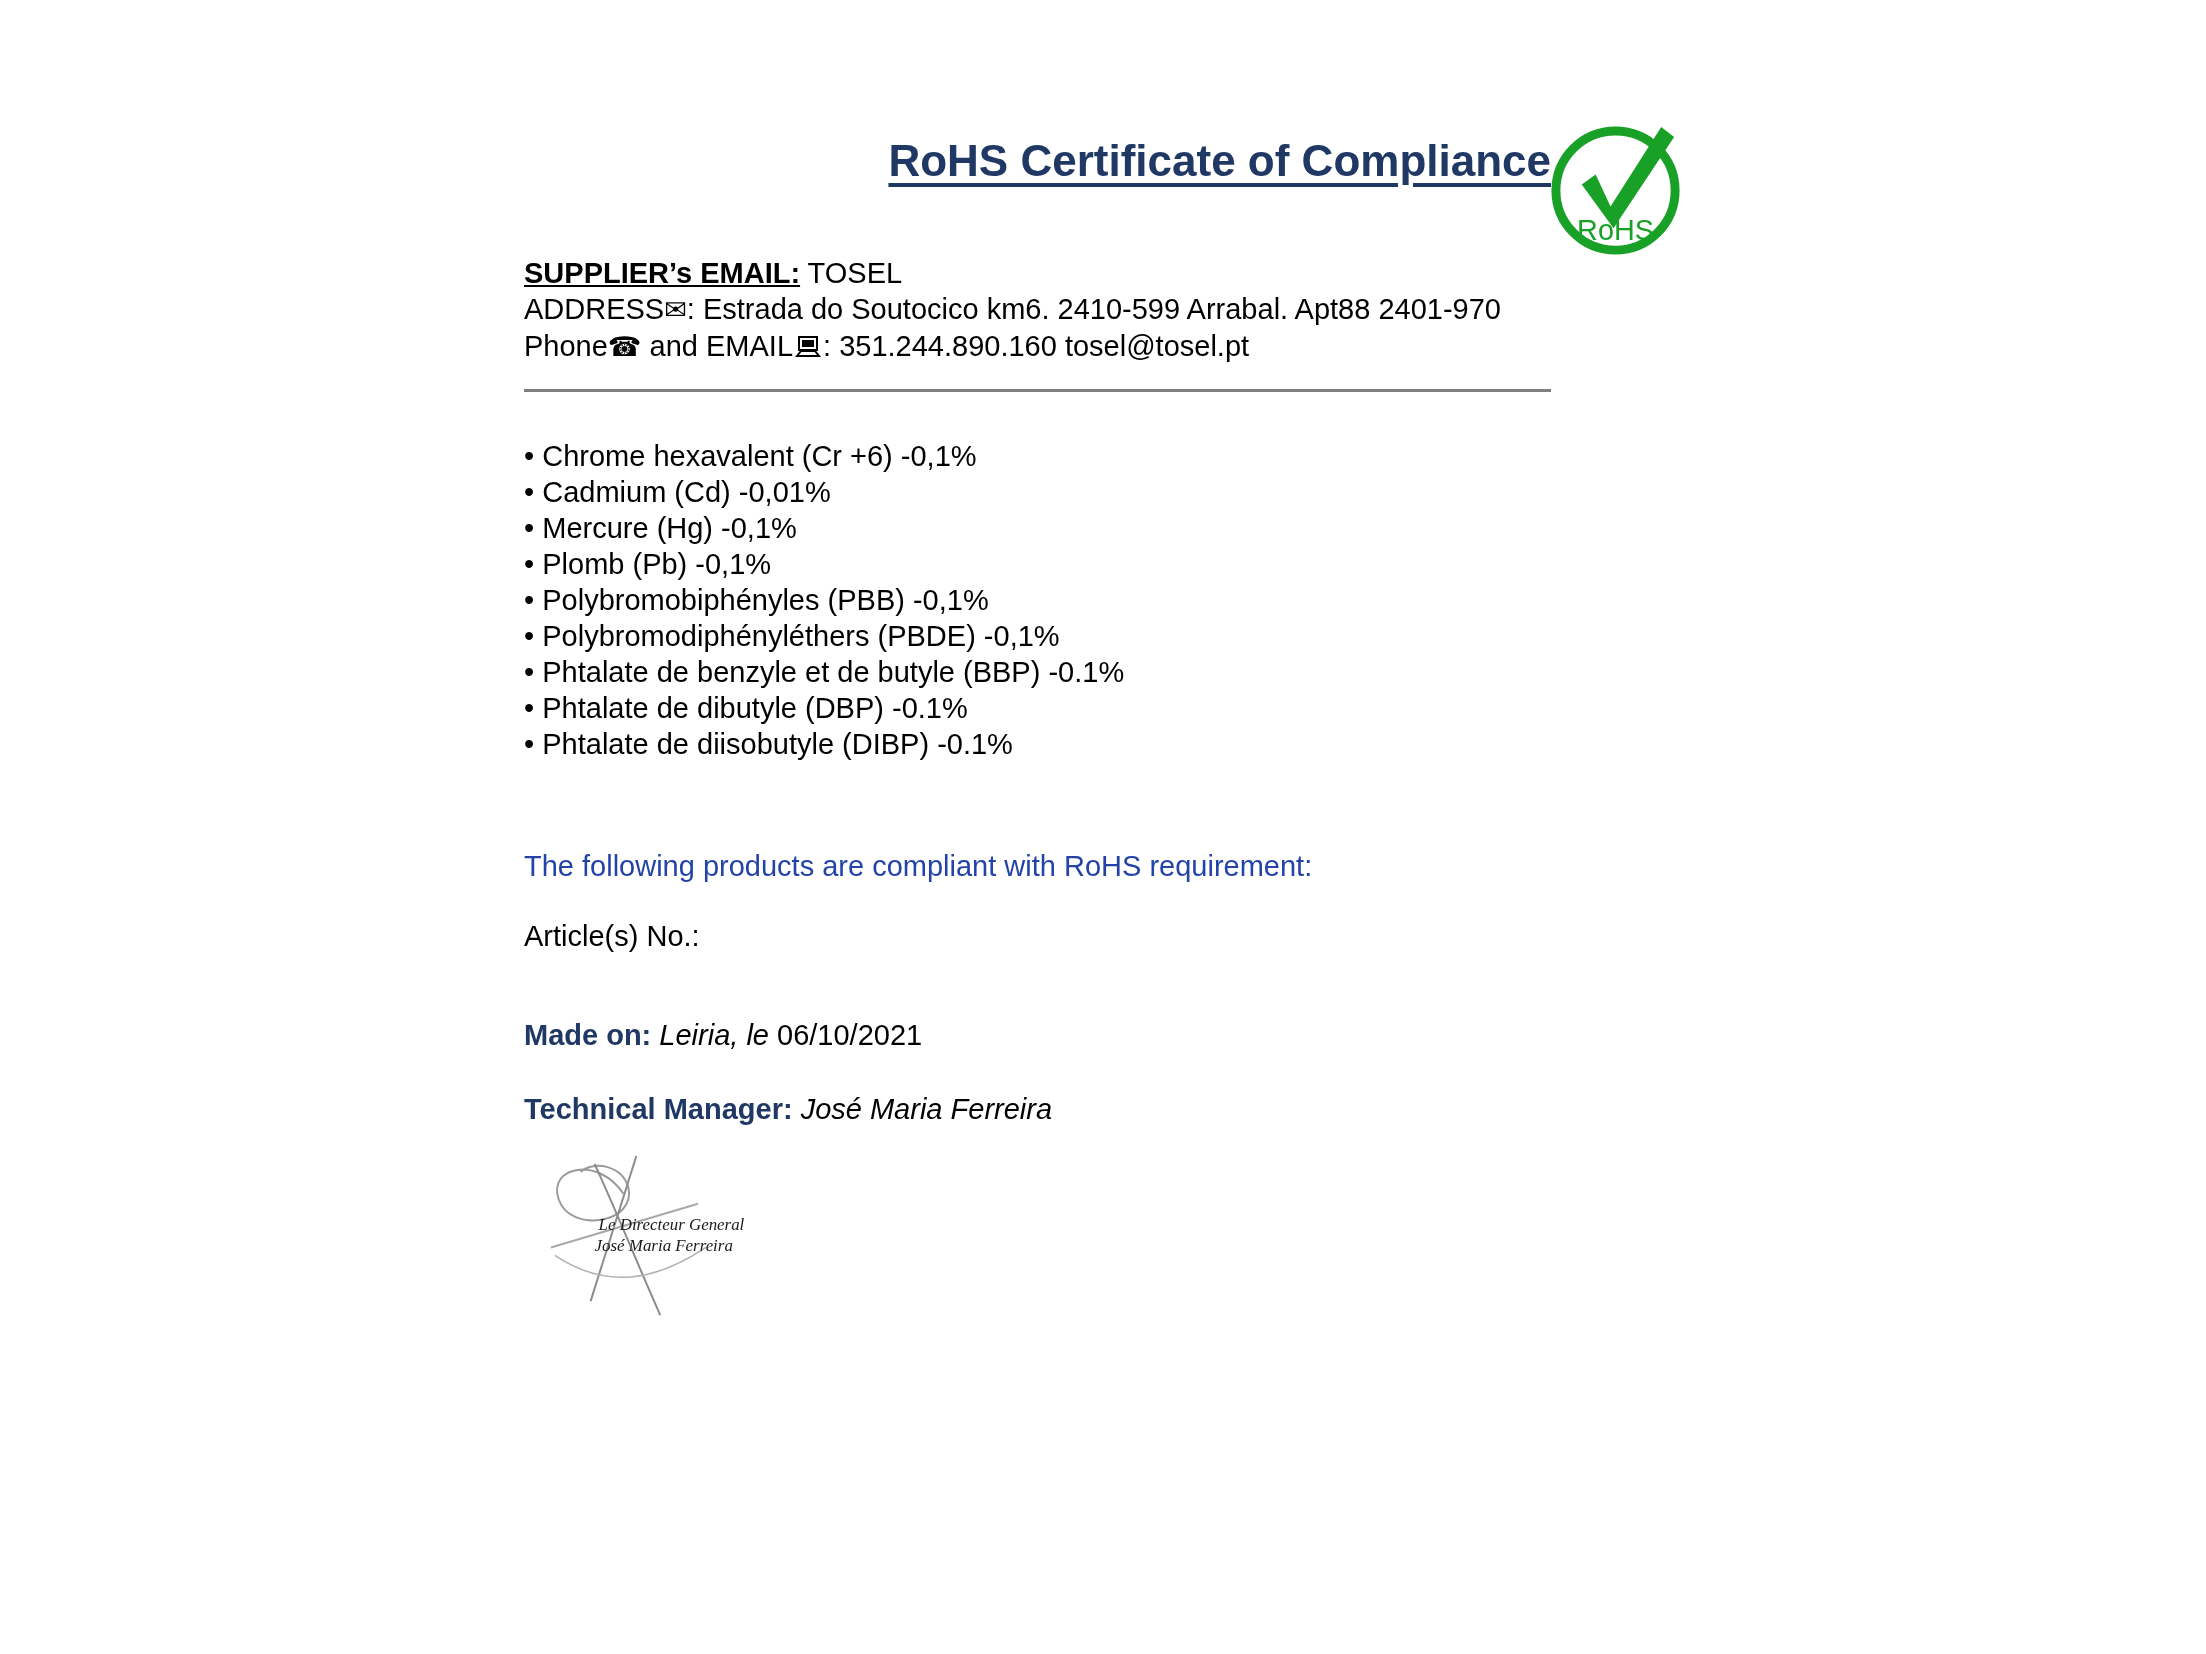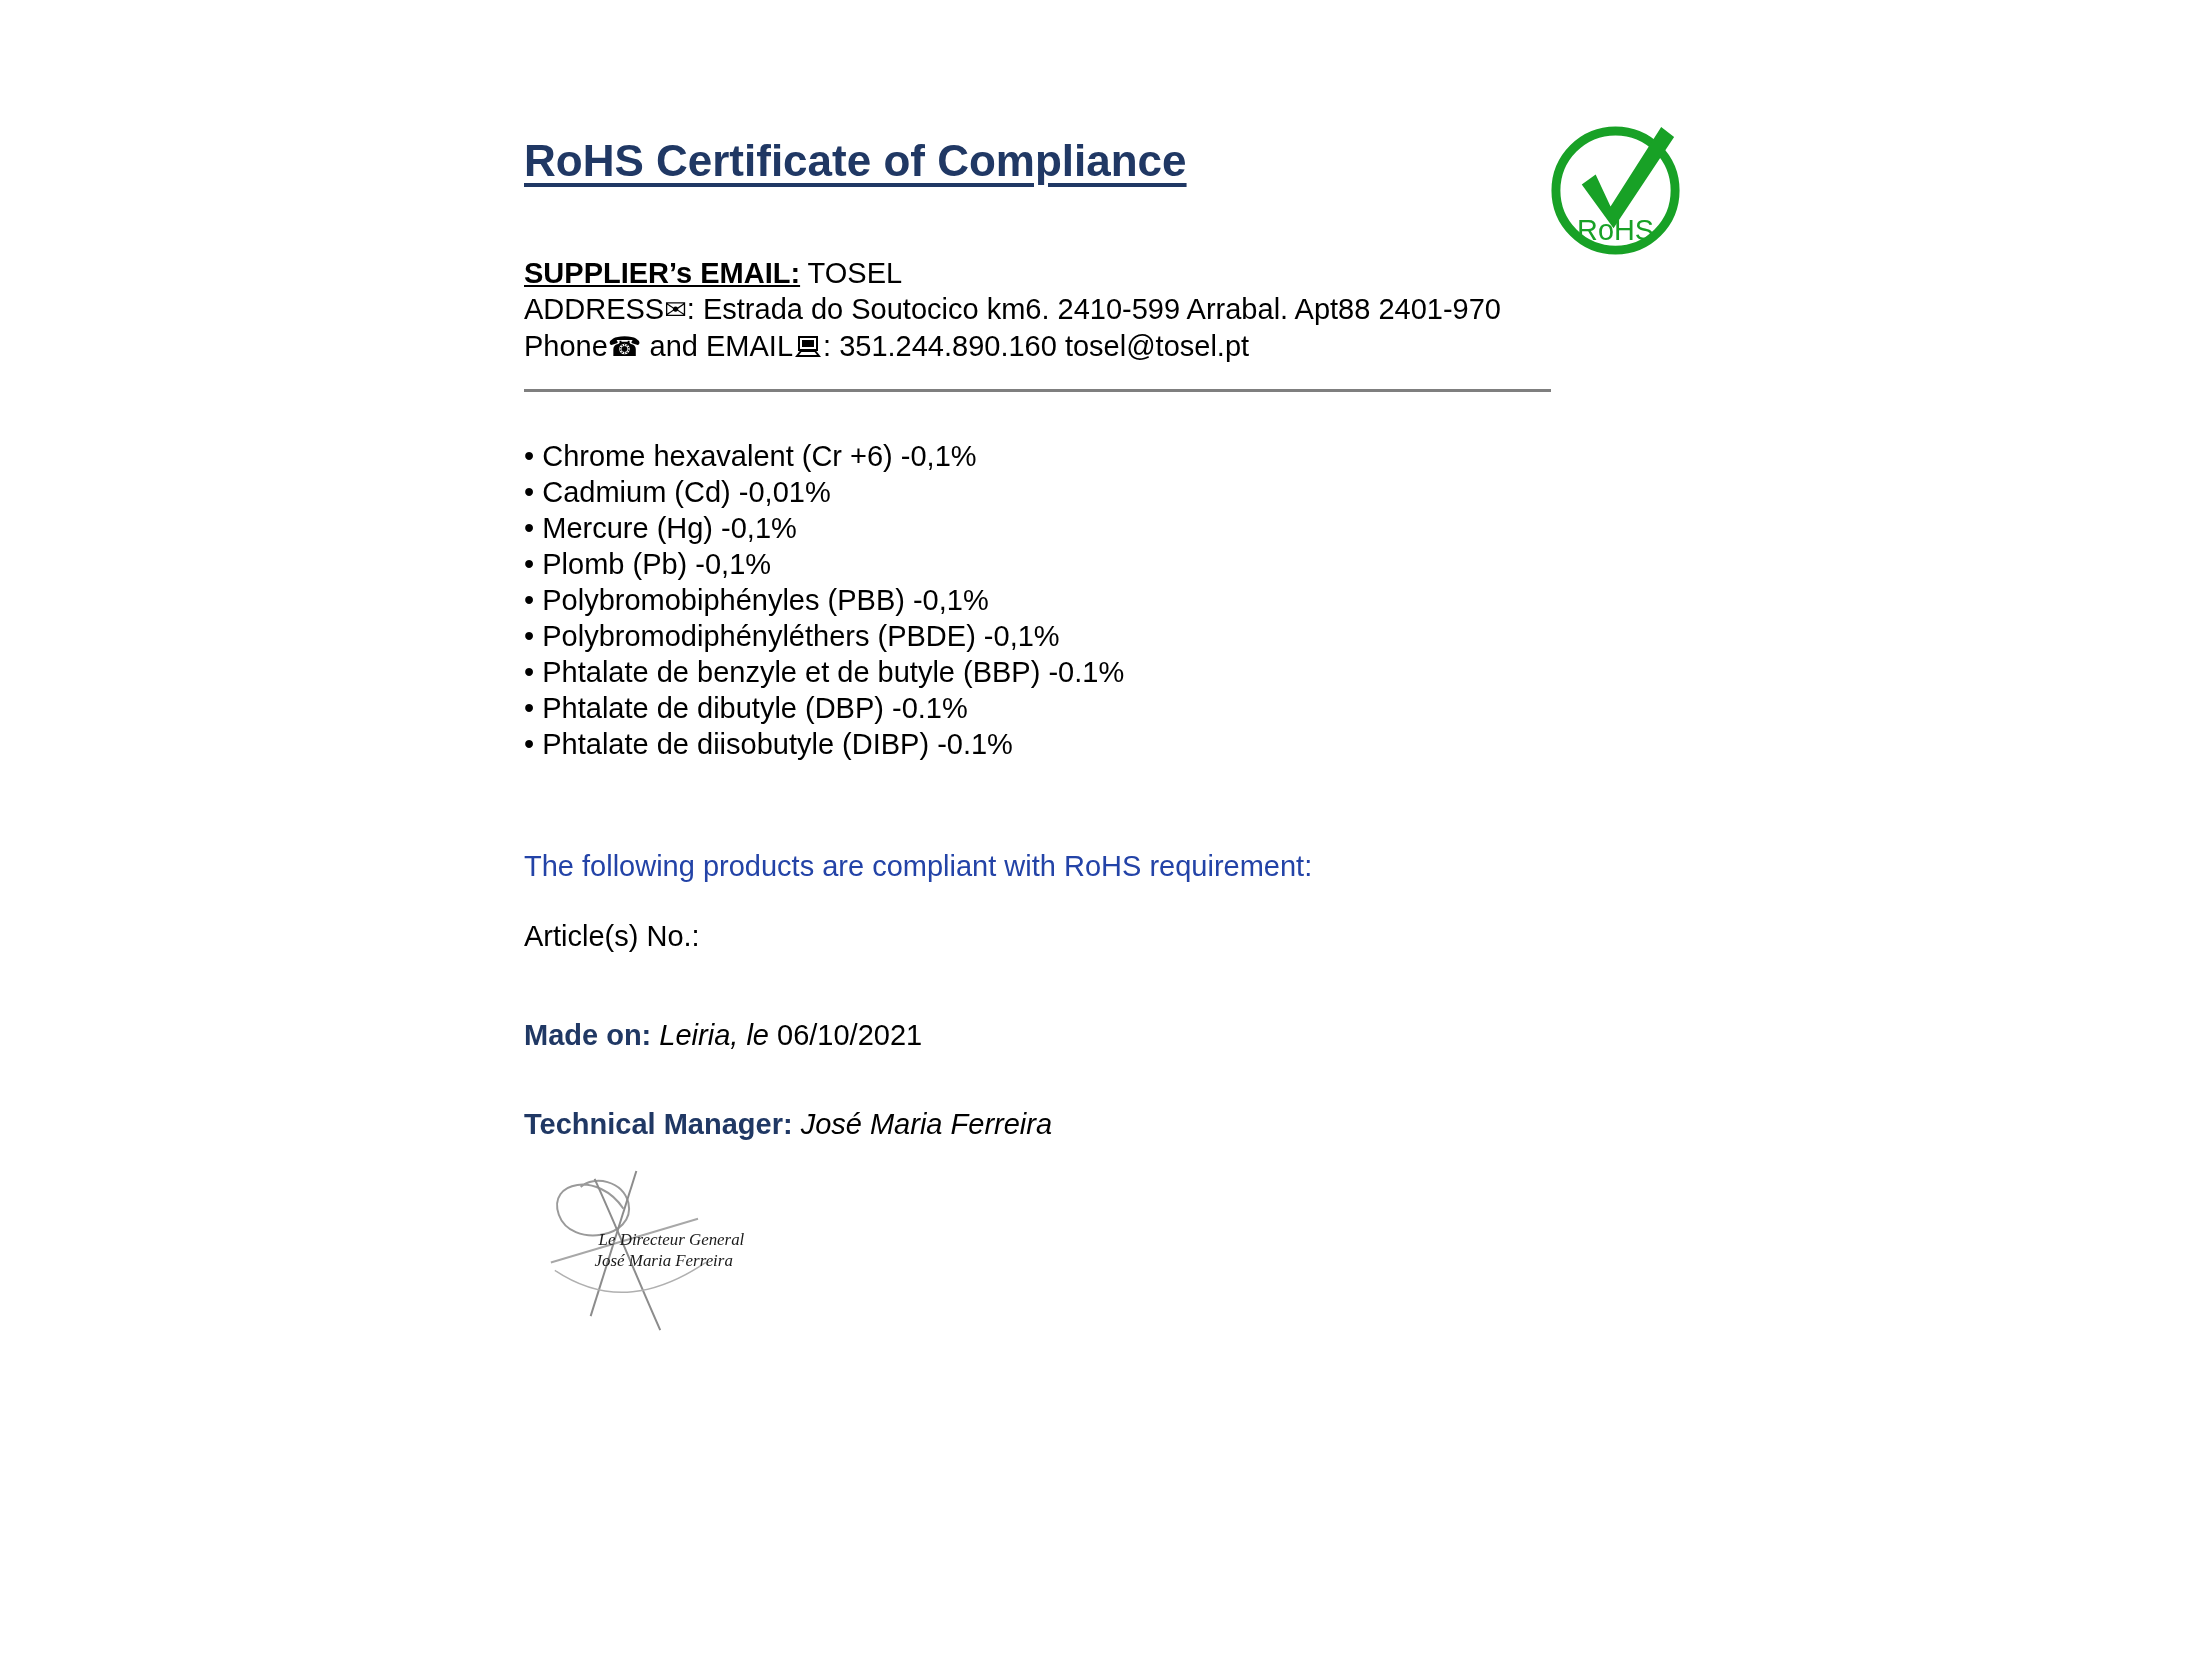--- a/index.html
+++ b/index.html
@@ -4,21 +4,21 @@
 <style>
   html,body { margin:0; padding:0; background:#ffffff; }
   .page {
     position:relative; width:2207px; height:1655px; background:#ffffff;
     font-family:"Liberation Sans", sans-serif; font-size:29px; color:#000;
     overflow:hidden;
   }
   .doc { position:absolute; left:524px; top:0; width:1027px; }
 
   .title {
-    margin-top:137px; text-align:left; line-height:48px;
+    margin-top:137px; text-align:right; line-height:48px;
     font-size:44px; font-weight:bold; color:#203864;
   }
   .title .title-text { text-decoration:underline; text-underline-offset:7px; }
 
   .supplier { margin-top:70px; line-height:36px; }
   .supplier-name-label { font-weight:bold; text-decoration:underline; }
   .icon-glyph { font-size:27px; }
 
   .rule { margin-top:24px; border-top:3px solid #7f7f7f; height:0; }
 
@@ -26,21 +26,21 @@
     margin-top:56px; color:#2343a7; text-align:justify; line-height:37px;
   }
 
   .substances { margin-top:46px; line-height:36px; }
   .substance-item::before { content:"• "; }
 
   .following { margin-top:88px; color:#2343a7; }
   .article { margin-top:37px; color:#000; }
 
   .made-on { margin-top:66px; }
-  .tech-manager { margin-top:56px; }
+  .tech-manager { margin-top:41px; }
   .label-navy { font-weight:bold; color:#203864; }
   .it { font-style:italic; }
   .sep { white-space:pre; }
 
   .signature-block { margin-top:26px; margin-left:5px;font-style:italic; }
 
   .logo { position:absolute; left:1544px; top:115px; }
 
   .computer-icon-svg { vertical-align:-3px; margin:0 2px; }
 </style>

